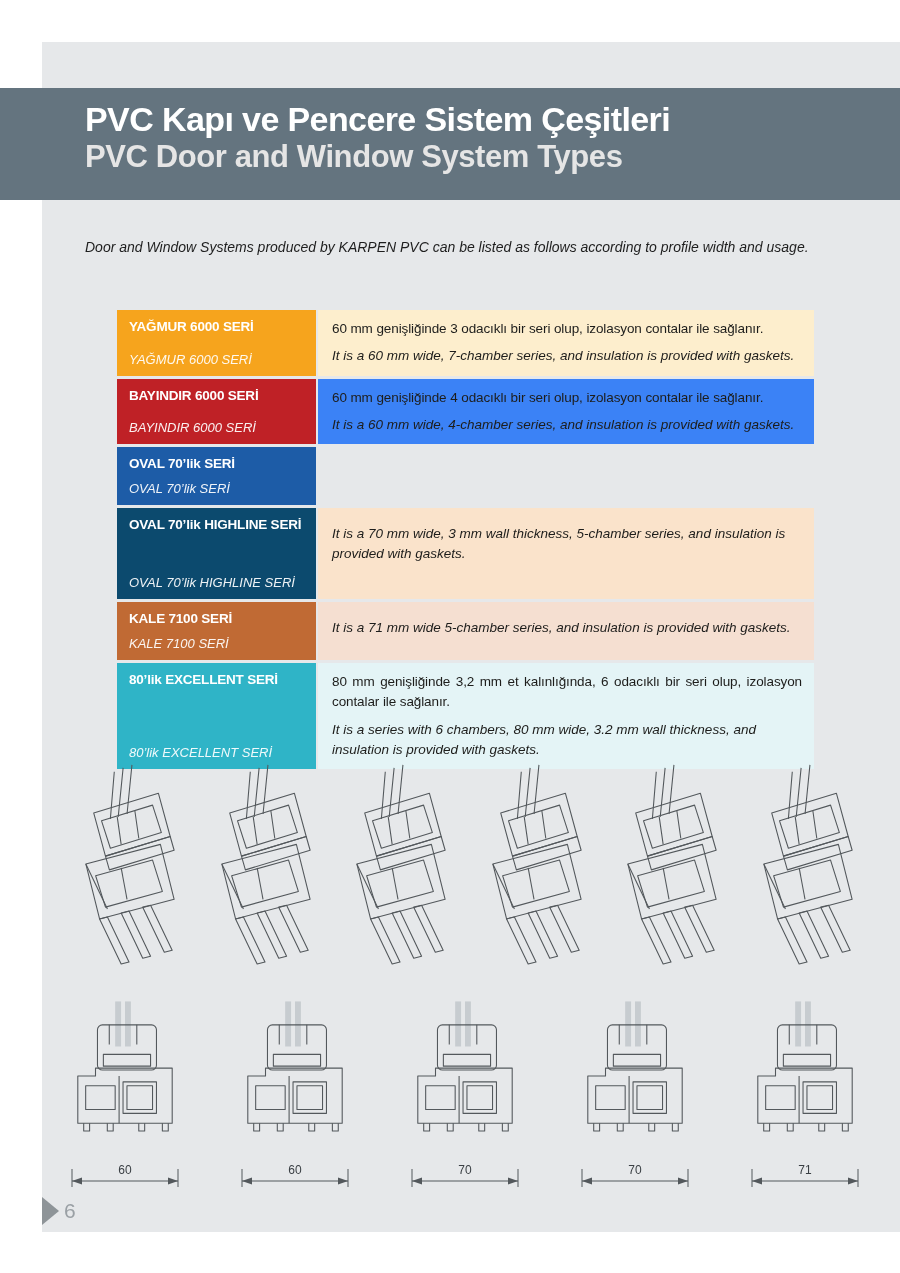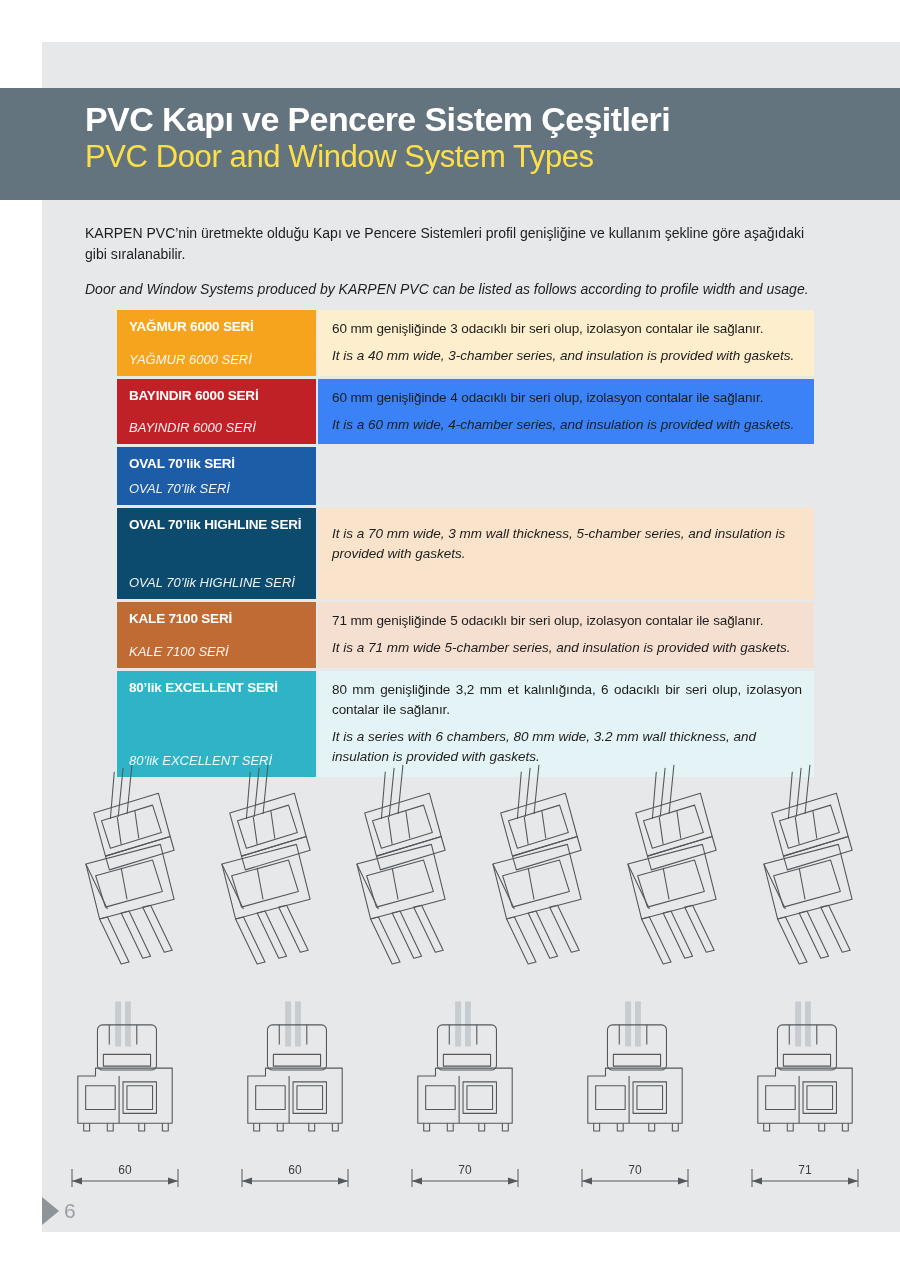--- a/index.html
+++ b/index.html
@@ -3,21 +3,21 @@
 <meta charset="utf-8">
 <style>
   * { margin:0; padding:0; box-sizing:border-box; }
   body { background:#ffffff; font-family:"Liberation Sans", sans-serif; }
   .canvas { position:relative; width:900px; height:1273px; background:#ffffff; overflow:hidden; }
 
   .page-bg { position:absolute; left:42px; top:42px; width:858px; height:1190px; }
 
   .header-band { position:absolute; left:0; top:88px; width:900px; height:112px; padding:13px 0 0 85px; }
   .title-tr { font-size:34px; font-weight:bold; color:#ffffff; letter-spacing:-0.6px; line-height:1.1; }
-  .title-en { font-size:31px; font-weight:normal; color:#fde047; letter-spacing:-0.4px; line-height:1.1; margin-top:2px; }
+  .title-en { font-size:31px; font-weight:bold; color:#e5e5e5; letter-spacing:-0.4px; line-height:1.1; margin-top:2px; }
 
   .intro { position:absolute; left:85px; top:223px; width:742px; color:#1e1e1e; }
   .intro-tr { font-size:14px; line-height:1.5; }
   .intro-en { font-size:14px; line-height:1.5; font-style:italic; margin-top:14px; }
 
   .series-table { position:absolute; left:85px; top:310px; width:729px; display:flex; flex-direction:column; gap:3px; }
   .srow { display:flex; gap:2px;padding-left:32px; }
   .srow .label { width:199px; flex:0 0 199px; padding:9px 12px; display:flex; flex-direction:column; justify-content:space-between; color:#ffffff; }
   .name-tr { font-weight:bold; font-size:13.5px; letter-spacing:-0.2px; }
   .name-en { font-style:italic; font-size:13px; color:rgba(255,255,255,0.93); margin-top:8px; }
@@ -48,34 +48,33 @@
 <div class="canvas">
 
   <div class="page-bg" style="background-color: rgb(230, 232, 234);"></div>
 
   <div class="header-band" style="background-color: rgb(100, 116, 127);">
     <div class="title-tr">PVC Kapı ve Pencere Sistem Çeşitleri</div>
     <div class="title-en">PVC Door and Window System Types</div>
   </div>
 
   <div class="intro">
-    <p class="intro-tr">KARPEN PVC’nin üretmekte olduğu Kapı ve Pencere Sistemleri profil genişliğine ve kullanım şekline göre aşağıdaki gibi sıralanabilir.</p>
     <p class="intro-en">Door and Window Systems produced by KARPEN PVC can be listed as follows according to profile width and usage.</p>
   </div>
 
   <div class="series-table">
 
     <div class="srow srow-0">
       <div class="label" style="background-color: rgb(246, 164, 29);">
         <span class="name-tr">YAĞMUR 6000 SERİ</span>
         <span class="name-en">YAĞMUR 6000 SERİ</span>
       </div>
       <div class="desc" style="background-color: rgb(253, 238, 205);">
         <p class="desc-tr">60 mm genişliğinde 3 odacıklı bir seri olup, izolasyon contalar ile sağlanır.</p>
-        <p class="desc-en">It is a 40 mm wide, 3-chamber series, and insulation is provided with gaskets.</p>
+        <p class="desc-en">It is a 60 mm wide, 7-chamber series, and insulation is provided with gaskets.</p>
       </div>
     </div>
 
     <div class="srow srow-1">
       <div class="label" style="background-color: rgb(191, 33, 38);">
         <span class="name-tr">BAYINDIR 6000 SERİ</span>
         <span class="name-en">BAYINDIR 6000 SERİ</span>
       </div>
       <div class="desc" style="background-color: #3b82f6;">
         <p class="desc-tr">60 mm genişliğinde 4 odacıklı bir seri olup, izolasyon contalar ile sağlanır.</p>
@@ -99,21 +98,20 @@
         <p class="desc-en">It is a 70 mm wide, 3 mm wall thickness, 5-chamber series, and insulation is provided with gaskets.</p>
       </div>
     </div>
 
     <div class="srow srow-4">
       <div class="label" style="background-color: rgb(192, 106, 52);">
         <span class="name-tr">KALE 7100 SERİ</span>
         <span class="name-en">KALE 7100 SERİ</span>
       </div>
       <div class="desc" style="background-color: rgb(245, 223, 209);">
-        <p class="desc-tr">71 mm genişliğinde 5 odacıklı bir seri olup, izolasyon contalar ile sağlanır.</p>
         <p class="desc-en">It is a 71 mm wide 5-chamber series, and insulation is provided with gaskets.</p>
       </div>
     </div>
 
     <div class="srow srow-5">
       <div class="label" style="background-color: rgb(47, 180, 199);">
         <span class="name-tr">80’lik EXCELLENT SERİ</span>
         <span class="name-en">80’lik EXCELLENT SERİ</span>
       </div>
       <div class="desc" style="background-color: rgb(228, 244, 246);">

